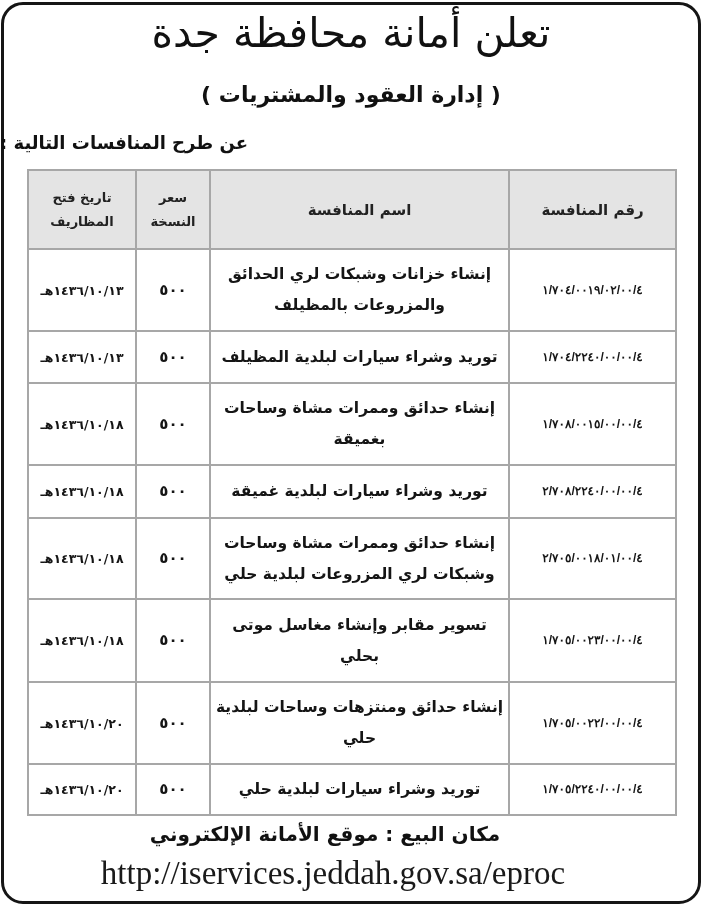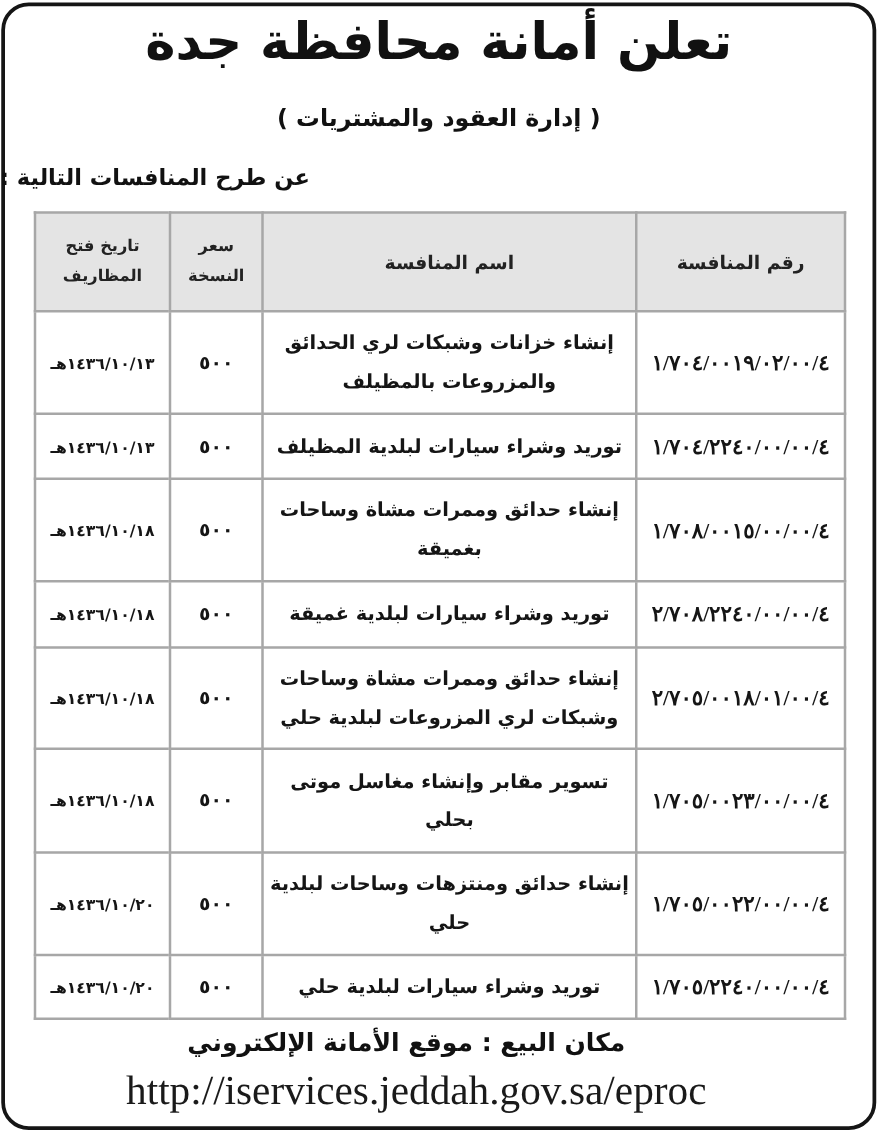--- a/index.html
+++ b/index.html
@@ -1,26 +1,26 @@
 <!DOCTYPE html>
 <html><head>
   <meta charset="utf-8">
   <style>
     html, body { margin: 0; padding: 0; background: #ffffff; }
     body { width: 702px; height: 904px; position: relative; overflow: hidden; font-family: "DejaVu Sans", sans-serif; color: #111; }
     .frame { position: absolute; left: 1px; top: 2px; width: 694px; height: 896px; border: 3px solid #151515; border-radius: 22px; }
-    .title { position: absolute; left: 0; width: 702px; top: 4px; text-align: center; direction: rtl; font-size: 41px; font-weight: bold; line-height: 58px; letter-spacing: 0; }
-    .subtitle { position: absolute; left: 0; width: 702px; top: 75px; text-align: center; direction: rtl; font-size: 19px; font-weight: bold; line-height: 40px; }
+    .title { position: absolute; left: 0; width: 702px; top: 4px; text-align: center; direction: rtl; font-size: 41px; font-weight: normal; line-height: 58px; letter-spacing: 0; }
+    .subtitle { position: absolute; left: 0; width: 702px; top: 75px; text-align: center; direction: rtl; font-size: 22px; font-weight: bold; line-height: 40px; }
     .intro { position: absolute; left: 0; width: 640px; top: 126px; text-align: left; direction: rtl; font-size: 18px; font-weight: bold; line-height: 34px; }
     table { position: absolute; left: 27px; top: 169px; width: 648px; border-collapse: collapse; direction: rtl; table-layout: fixed; }
     th, td { border: 2px solid #a7a7a7; text-align: center; vertical-align: middle; font-weight: bold; padding: 0 4px; }
     th { background: #e4e4e4; font-size: 13px; line-height: 24px; color: #222; }
     th.col-name, th.col-num { font-size: 15px; }
     td { font-size: 15px; line-height: 31px; color: #151515; }
-    td.num { font-family: Liberation Serif, serif; font-size: 17px; direction: ltr; unicode-bidi: plaintext; }
+    td.num { font-family: Liberation Sans, sans-serif; font-size: 12px; direction: ltr; unicode-bidi: plaintext; }
     td.name { font-size: 15.5px; }
     td.date { font-size: 12.5px; direction: rtl; margin-top: 12px; }
     .place { position: absolute; left: 0; width: 650px; top: 816px; text-align: center; direction: rtl; font-size: 20px; font-weight: bold; line-height: 36px; }
     .url { position: absolute; left: 0; width: 666px; top: 852px; text-align: center; font-family: "Liberation Serif", serif; font-size: 33px; line-height: 42px; color: #1a1a1a; }
   </style>
 </head>
 <body>
 
 <div class="frame"></div>
 

